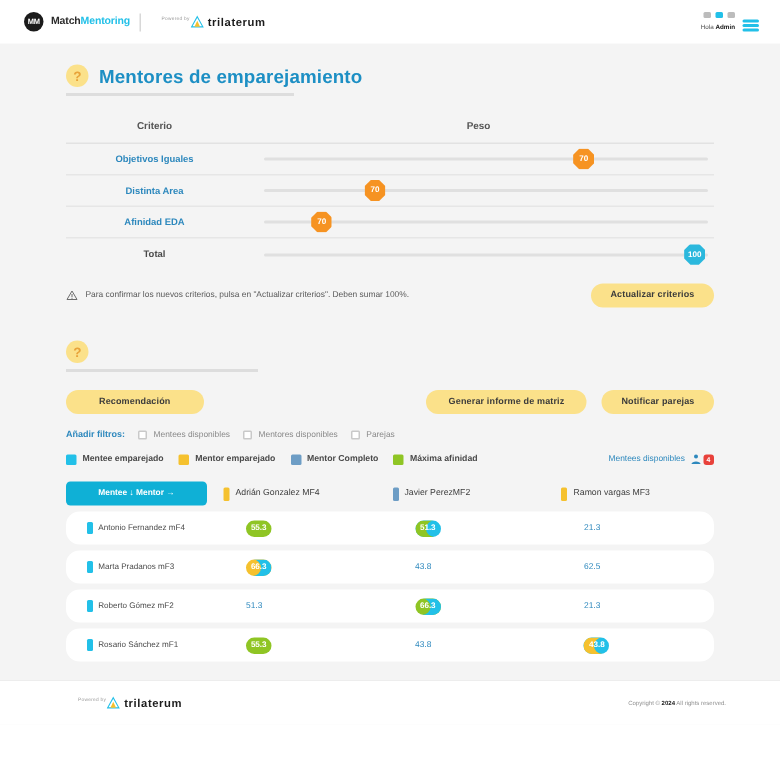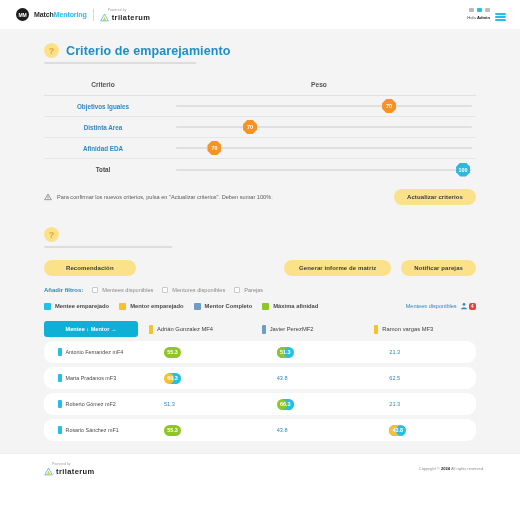--- a/index.html
+++ b/index.html
@@ -26,21 +26,21 @@
   .mm-mark {
     width: 13px; height: 13px; border-radius: 50%;
     background: #1b1b1b; color: #fff;
     font-size: 5px; font-weight: bold;
     display: flex; align-items: center; justify-content: center;
     letter-spacing: -0.2px;
   }
   .mm-word { font-size: 7px; font-weight: bold; color: #2b2b2b; letter-spacing: -0.1px; }
   .mm-word em { font-style: normal; color: #22c0e8; }
   .brand-divider { width: 1px; height: 12px; background: #d8d8d8; margin: 0 6px; }
-  .powered { display: flex; flex-direction: column; justify-content: center; }
+  .powered { display: flex; flex-direction: row; justify-content: center; }
   .powered-label { font-size: 3.2px; color: #9a9a9a; letter-spacing: .2px; margin-bottom: 1px; margin-left: 8px;}
   .powered-row { display: flex; align-items: center; gap: 3px; }
   .tri-glyph { width: 9px; height: 9px; display: block; }
   .tri-word { font-size: 7.5px; font-weight: bold; color: #1c1c1c; letter-spacing: .4px; }
   .topbar-right { margin-left: auto; display: flex; align-items: flex-end; gap: 5px; }
   .hello { font-size: 4.2px; color: #4a4a4a; margin-bottom: 1px; }
   .hello b { color: #111; }
   .burger { display: flex; flex-direction: column; gap: 1.6px; }
   .burger span { display: block; width: 11px; height: 1.6px; background: #22c0e8; border-radius: 1px; }
   .topbar-icons { display: flex; gap: 3px; margin-bottom: 1px; }
@@ -274,21 +274,21 @@
           <span></span>
             <span></span>
             <span></span>
         </div>
       </div>
     </div>
 
     <div style="height:14px"></div>
     <div class="section-head">
       <div class="qmark">?</div>
-      <div class="section-title">Criterio de emparejamiento</div>
+      <div class="section-title">Mentores de emparejamiento</div>
     </div>
     <div class="head-rule"></div>
 
     <div class="criteria">
       <div class="crit-head">
         <div class="c1">Criterio</div>
         <div class="c2">Peso</div>
       </div>
 
       <div class="crit-row">

